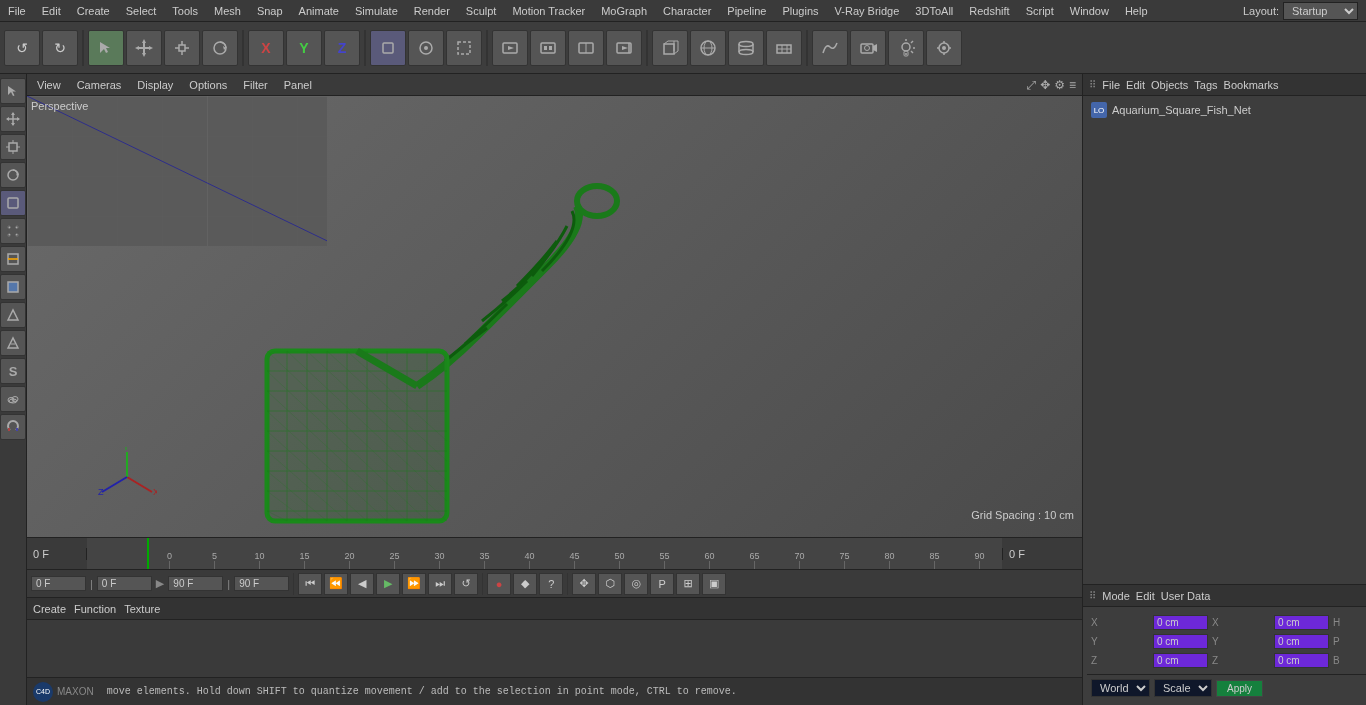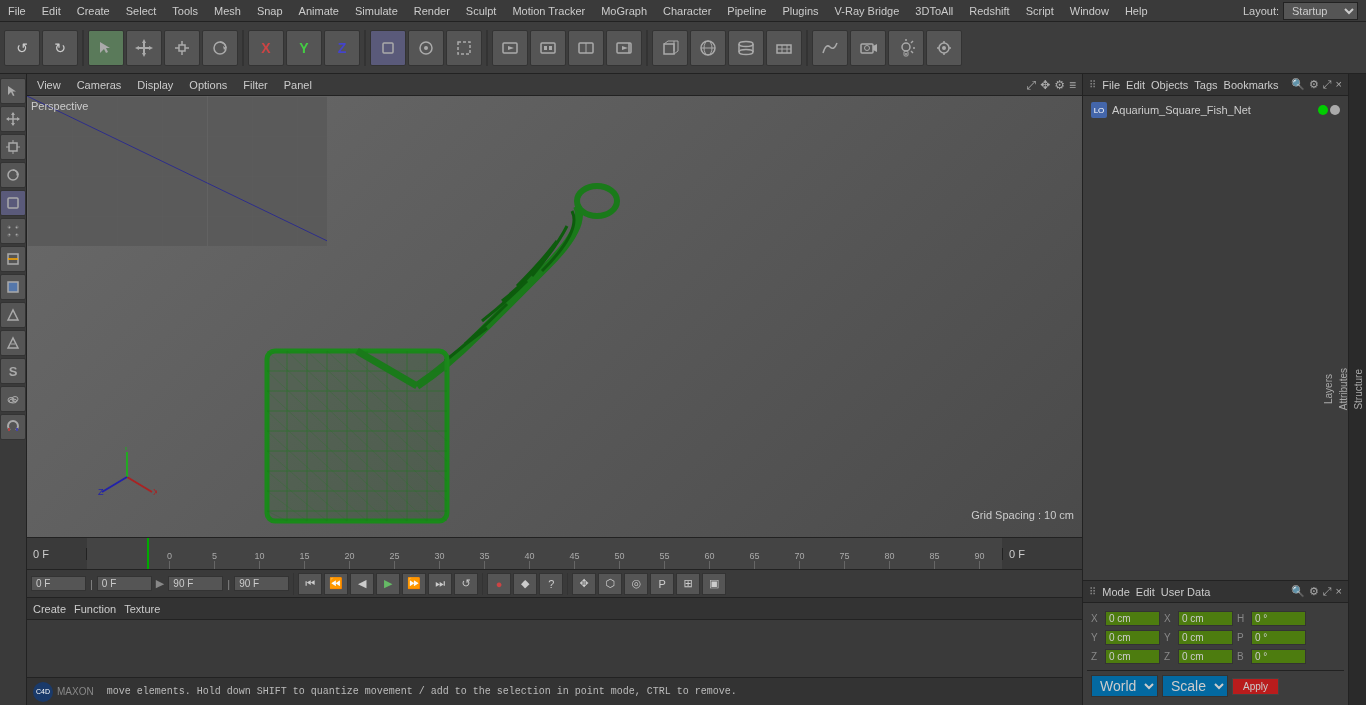--- a/index.html
+++ b/index.html
@@ -315,28 +315,28 @@
       height: 16px;
       border-radius: 50%;
       background: #555;
       display: flex;
       align-items: center;
       justify-content: center;
       font-size: 9px;
     }
     #status-text { flex: 1; color: #bbb; font-size: 10px; font-family: Liberation Mono, monospace; }
     #world-select, #scale-select {
-      background: #0369a1;
+      background: #0f172a;
       border: 1px solid #333;
       color: #ccc;
       padding: 1px 4px;
-      font-size: 14px;
+      font-size: 11px;
     }
     #apply-btn {
-      background: #b91c1c;
+      background: #15803d;
       border: 1px solid #444;
       color: #ccc;
       padding: 2px 10px;
       cursor: pointer;
       font-size: 10px;
       text-align: right;
     }
 
     
     #right-panel {
@@ -416,26 +416,27 @@
       gap: 4px;
       padding: 4px;
     }
     .coord-cell {
       display: flex;
       align-items: center;
       gap: 2px;
     }
     .coord-cell-label { color: #888; font-size: 10px; width: 12px; }
     .coord-cell-input {
-      background: #4d7c0f;
+      background: #6d28d9;
       border: 1px solid #333;
       color: #ccc;
       padding: 1px 3px;
       font-size: 10px;
       width: 55px;
+      margin-left: 48px;
     }
 
     
     #far-right-tabs {
       writing-mode: vertical-rl;
       background: #2a2a2a;
       width: 18px;
       display: flex;
       flex-direction: column;
       align-items: center;

